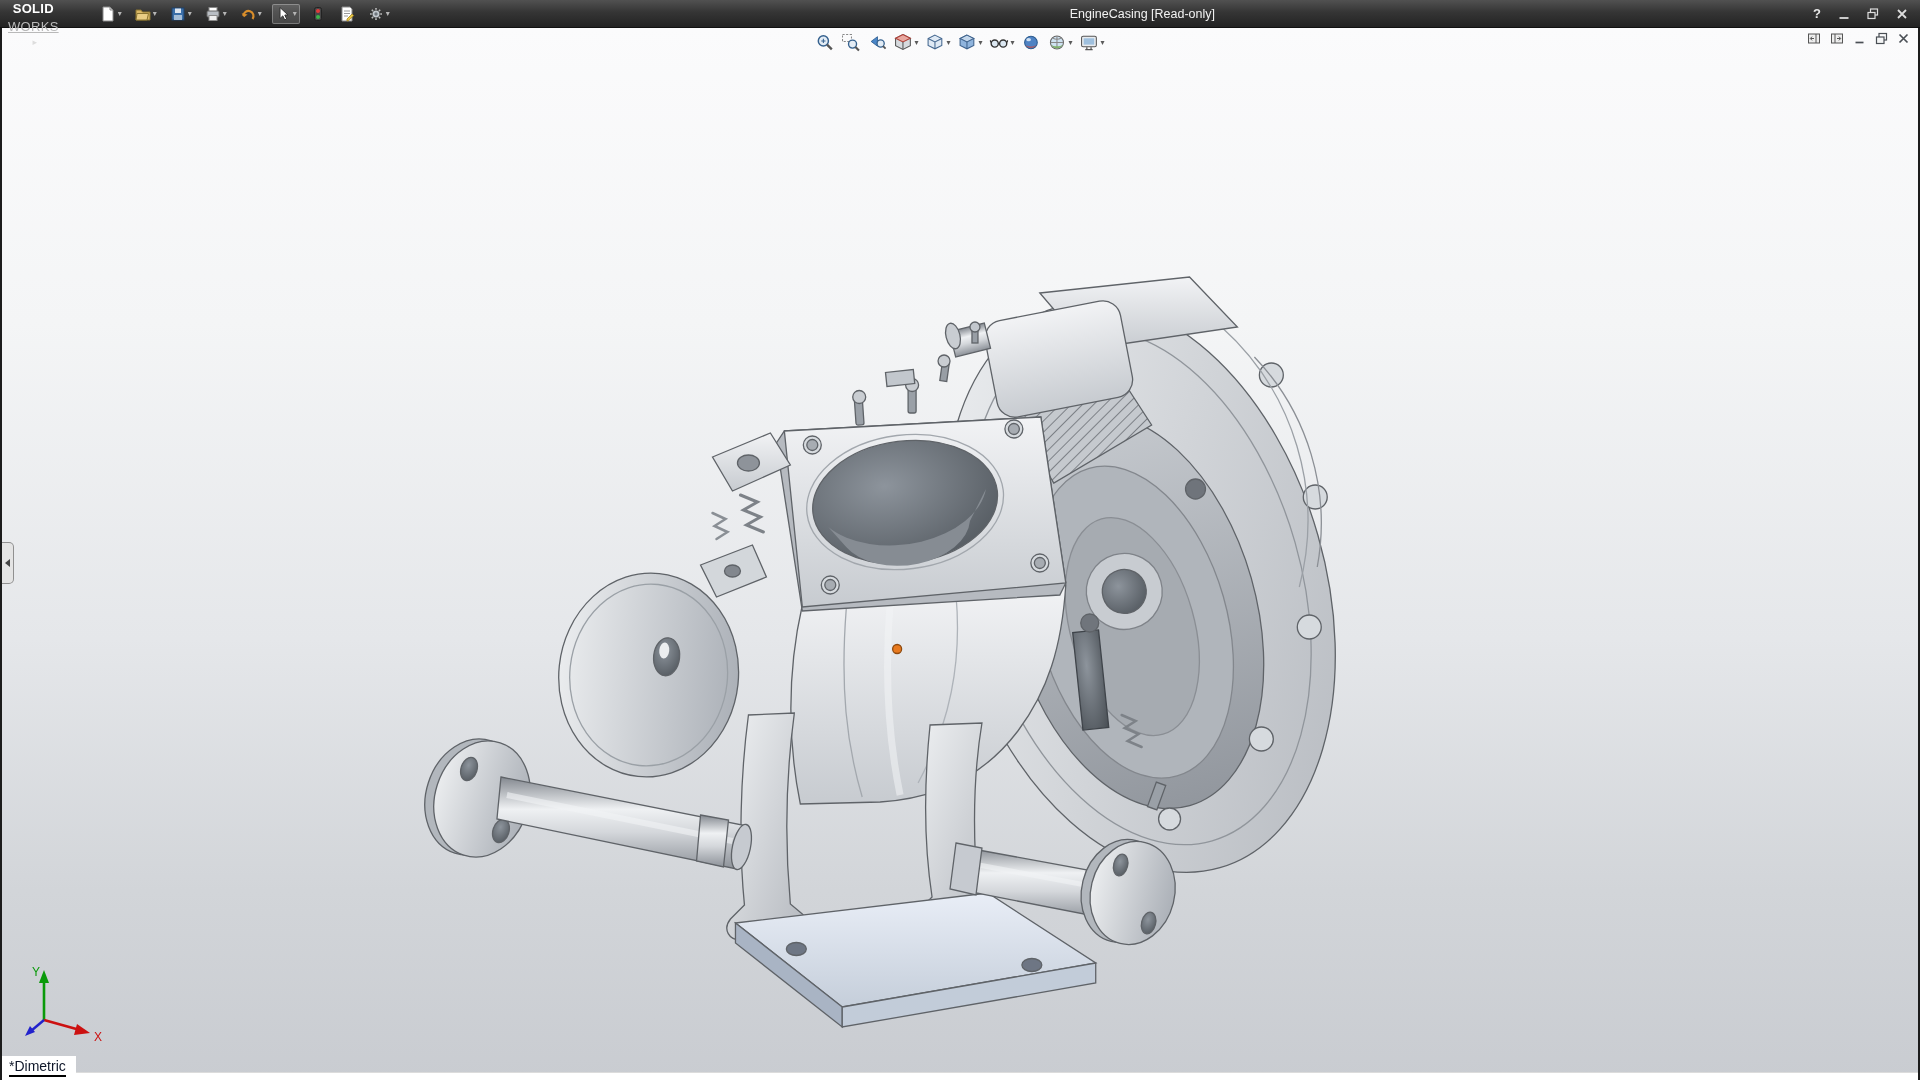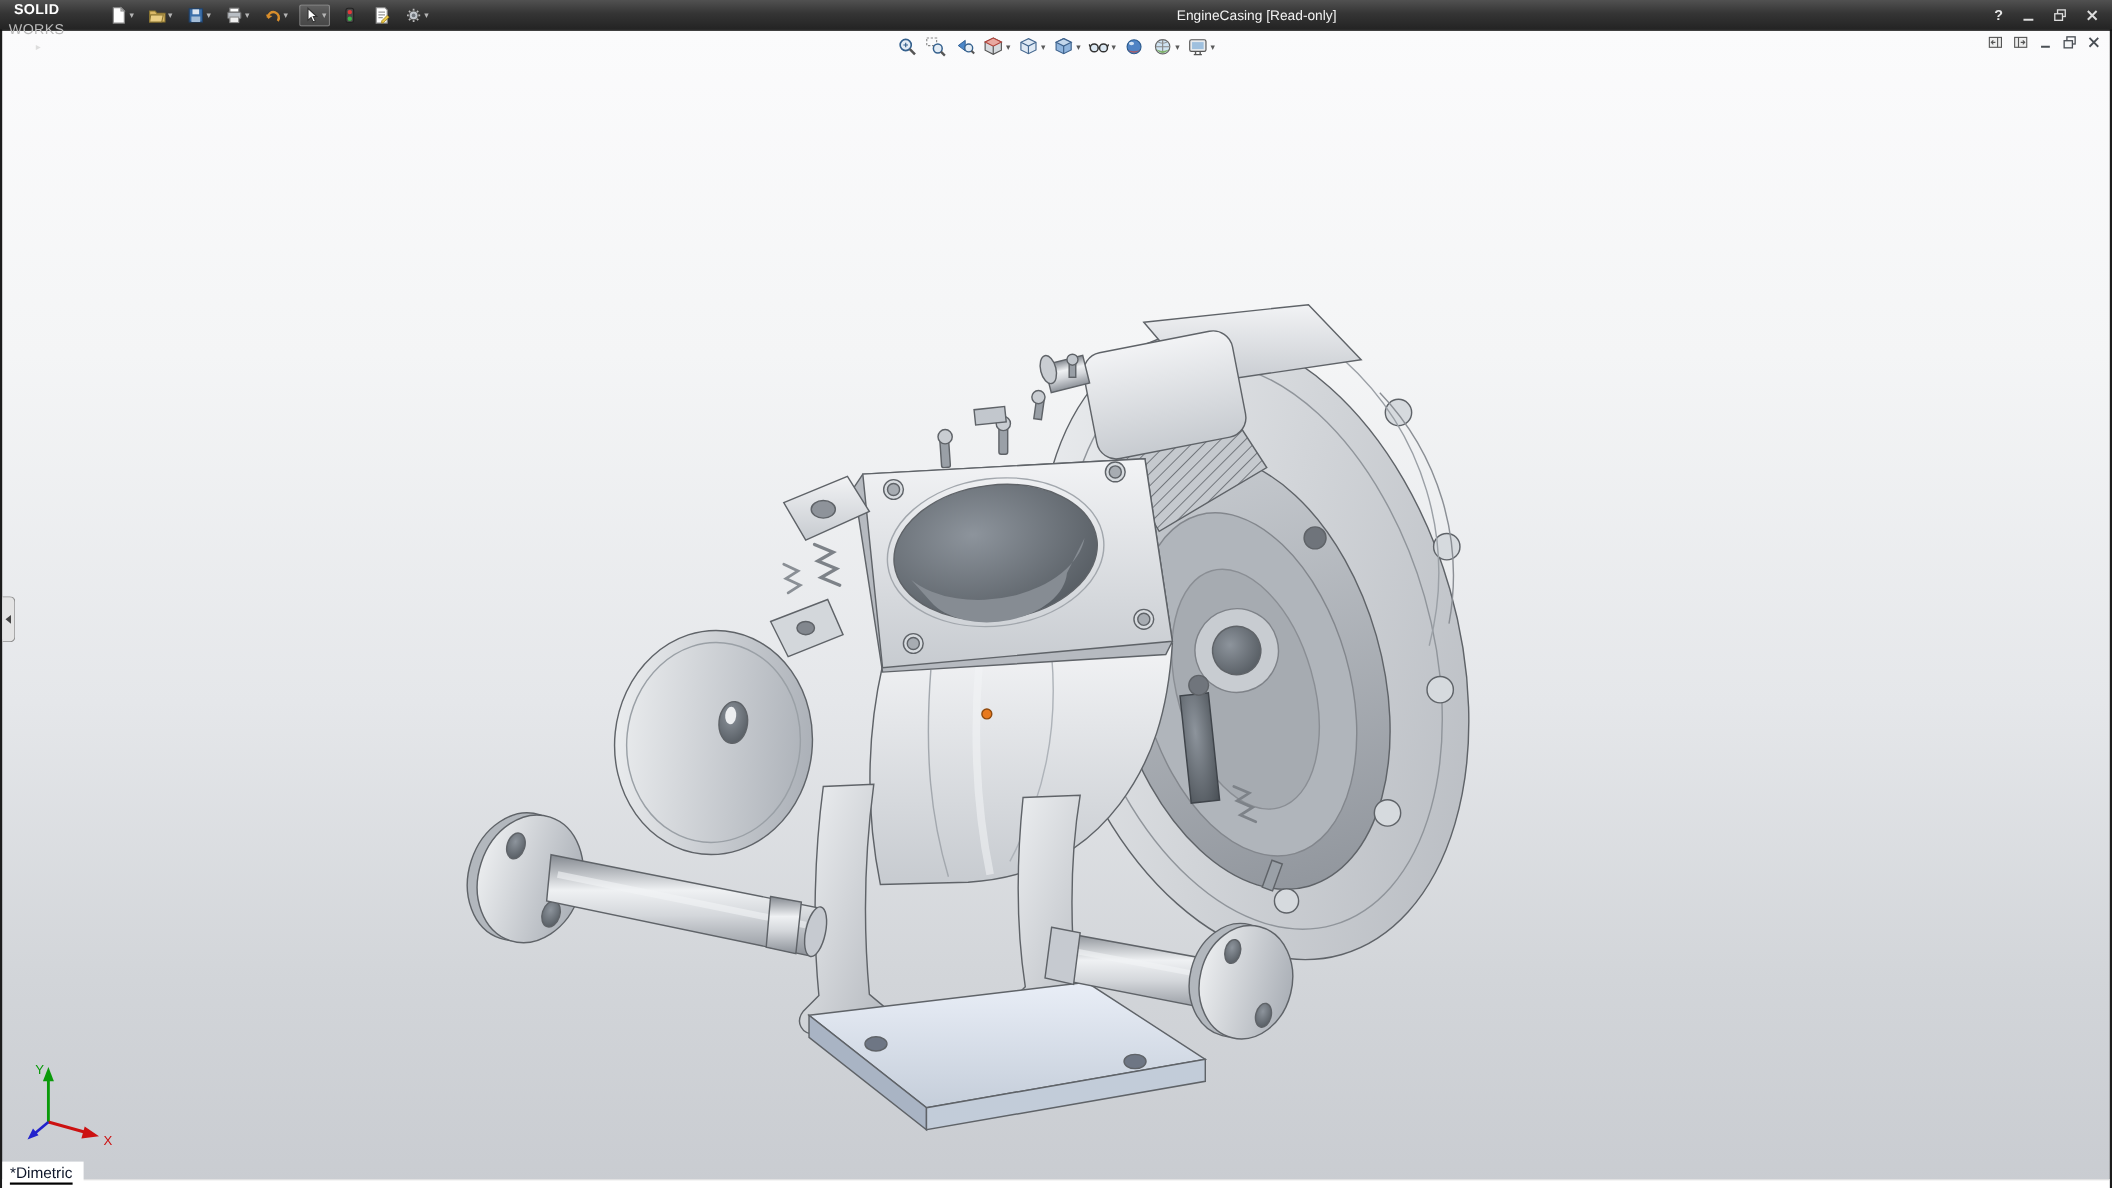--- a/index.html
+++ b/index.html
@@ -7,21 +7,21 @@
        font-family:"Liberation Sans",sans-serif;}
   .app{position:relative;width:1920px;height:1080px;}
 
   
   .titlebar{position:absolute;top:0;left:0;right:0;height:27px;
     background:linear-gradient(#515151,#353535 45%,#232323);
     display:flex;align-items:center;color:#eee;z-index:10;
     border-bottom:1px solid #111;}
   .brand{display:flex;align-items:center;gap:3px;padding:0 10px 0 8px;flex-direction:column;}
   .b-solid{font-weight:bold;font-size:13px;letter-spacing:.3px;color:#fff;}
-  .b-works{font-size:13px;letter-spacing:.3px;color:#b9b9b9;}
+  .b-works{font-size:13px;letter-spacing:.3px;color:#b9b9b9;text-decoration:underline;}
   .b-exp{color:#ddd;font-size:9px;margin-left:3px;}
   .toolbar{display:flex;align-items:center;gap:7px;margin-left:28px;}
   .tb-item{display:flex;align-items:center;gap:2px;padding:2px 3px;border-radius:2px;}
   .tb-item.pressed{background:rgba(255,255,255,.15);
     box-shadow:inset 0 0 0 1px rgba(255,255,255,.28);}
   .dd{font-size:8px;color:#b5b5b5;line-height:1;}
   .title-text{position:absolute;left:59.5%;transform:translateX(-50%);
     font-size:12.5px;color:#f2f2f2;white-space:nowrap;}
   .win-controls{margin-left:auto;display:flex;align-items:center;gap:17px;padding-right:12px;}
   .help{font-size:13px;font-weight:bold;color:#e8e8e8;}

